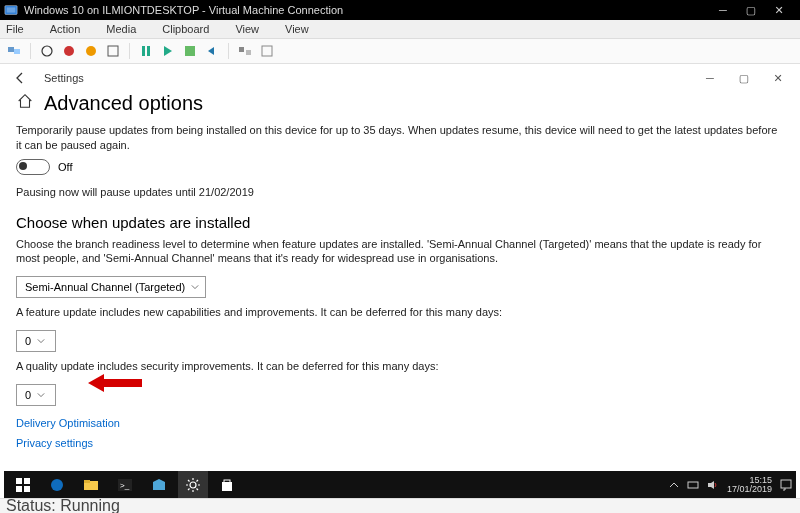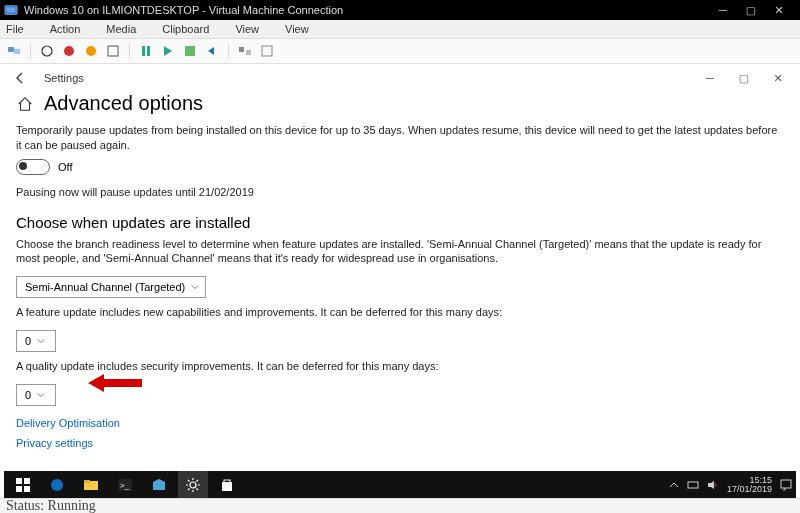--- a/index.html
+++ b/index.html
@@ -19,21 +19,21 @@
   .tb-sep { width:1px; height:16px; background:#ddd; margin:0 2px; }
 
   
   .settings-header { height:28px; display:flex; align-items:center; padding:0 10px 0 12px; }
   .back-btn { width:16px; height:16px; margin-right:16px; display:flex; align-items:center; justify-content:center; }
   .settings-title { font-size:11px; color:#333; flex:1; }
   .win-controls { display:flex; gap:18px; color:#555; padding-right:4px; }
   .win-controls div { width:16px; text-align:center; }
 
   .content { padding:0 16px 0 16px; }
-  .page-head { display:flex; align-items:center; gap:10px; margin-bottom:8px; }
+  .page-head { display:flex; gap:10px; margin-bottom:8px; }
   .home-icon { width:18px; height:18px; display:flex; align-items:center; justify-content:center; }
   .page-title { font-size:20px; font-weight:400; }
 
   .para { font-size:11px; color:#222; line-height:1.35; margin:4px 0; max-width:770px; }
   .toggle-row { display:flex; align-items:center; gap:8px; margin:6px 0 10px 0; }
   .toggle { width:32px; height:14px; border:1px solid #666; border-radius:8px; position:relative; background:#fff; }
   .toggle:after { content:""; position:absolute; left:2px; top:2px; width:8px; height:8px; border-radius:50%; background:#333; }
   .toggle-label { font-size:11px; }
 
   .subhead { font-size:15px; font-weight:400; margin:14px 0 6px 0; }
@@ -46,21 +46,21 @@
   .arrow-callout { position:absolute; left:88px; top:372px; }
 
   
   .taskbar { position:absolute; left:4px; right:4px; bottom:14px; height:28px; background:#111; display:flex; align-items:center; padding:0 4px; color:#fff; }
   .taskbar-left { display:flex; align-items:center; gap:4px; }
   .tb-btn { width:30px; height:28px; display:flex; align-items:center; justify-content:center; }
   .tb-btn.active { background:#333; }
   .taskbar-right { margin-left:auto; display:flex; align-items:center; gap:8px; font-size:9px; color:#ddd; }
   .clock { text-align:right; line-height:1.05; }
 
-  .status-bar { position:absolute; left:0; right:0; bottom:0; height:14px; background:#f4f4f4; border-top:1px solid #ddd; font-size:14px; color:#444; padding:0 6px; display:flex; align-items:center;font-family:Liberation Serif, serif; }
+  .status-bar { position:absolute; left:0; right:0; bottom:0; height:14px; background:#f4f4f4; border-top:1px solid #ddd; font-size:16px; color:#444; padding:0 6px; display:flex; align-items:center; }
 
   svg { display:block; }
 </style>
 </head>
 <body>
 <div class="app">
 
   <div class="vm-titlebar">
     <span class="vm-title-icon">
       <svg viewBox="0 0 16 16">

